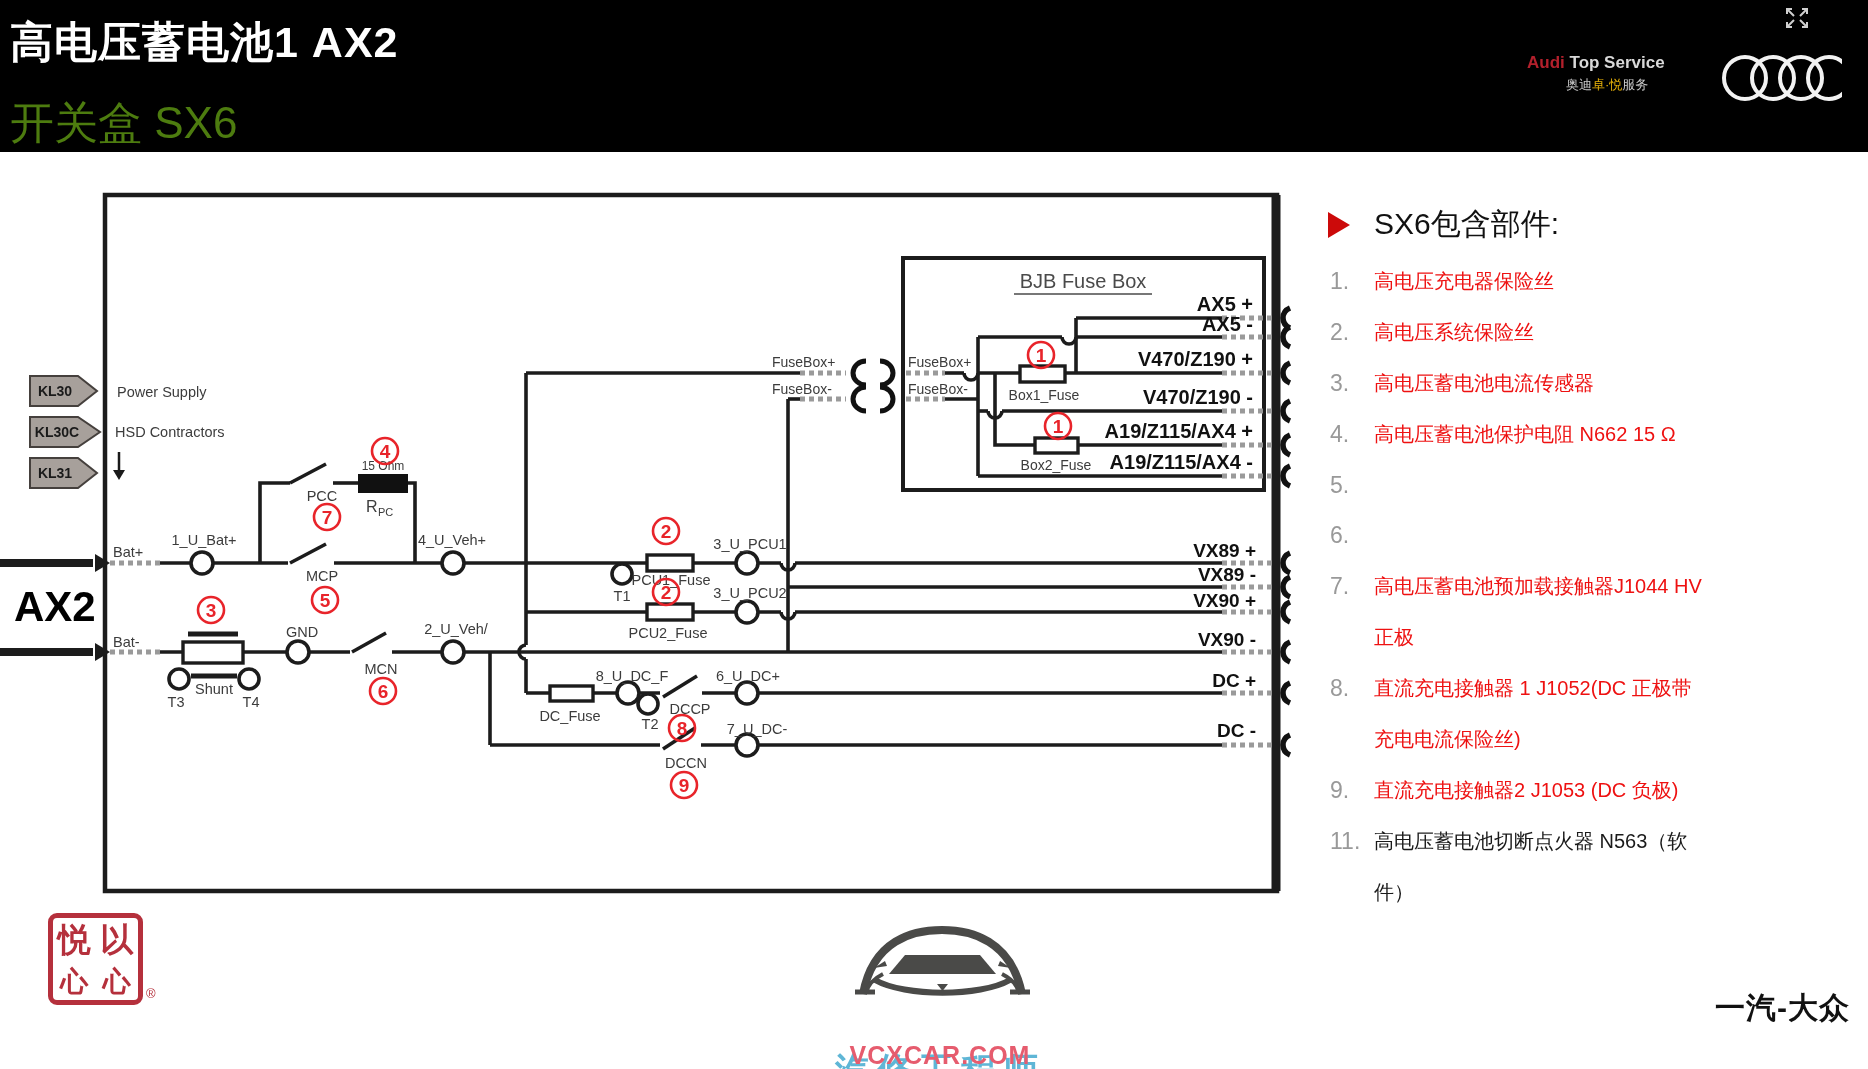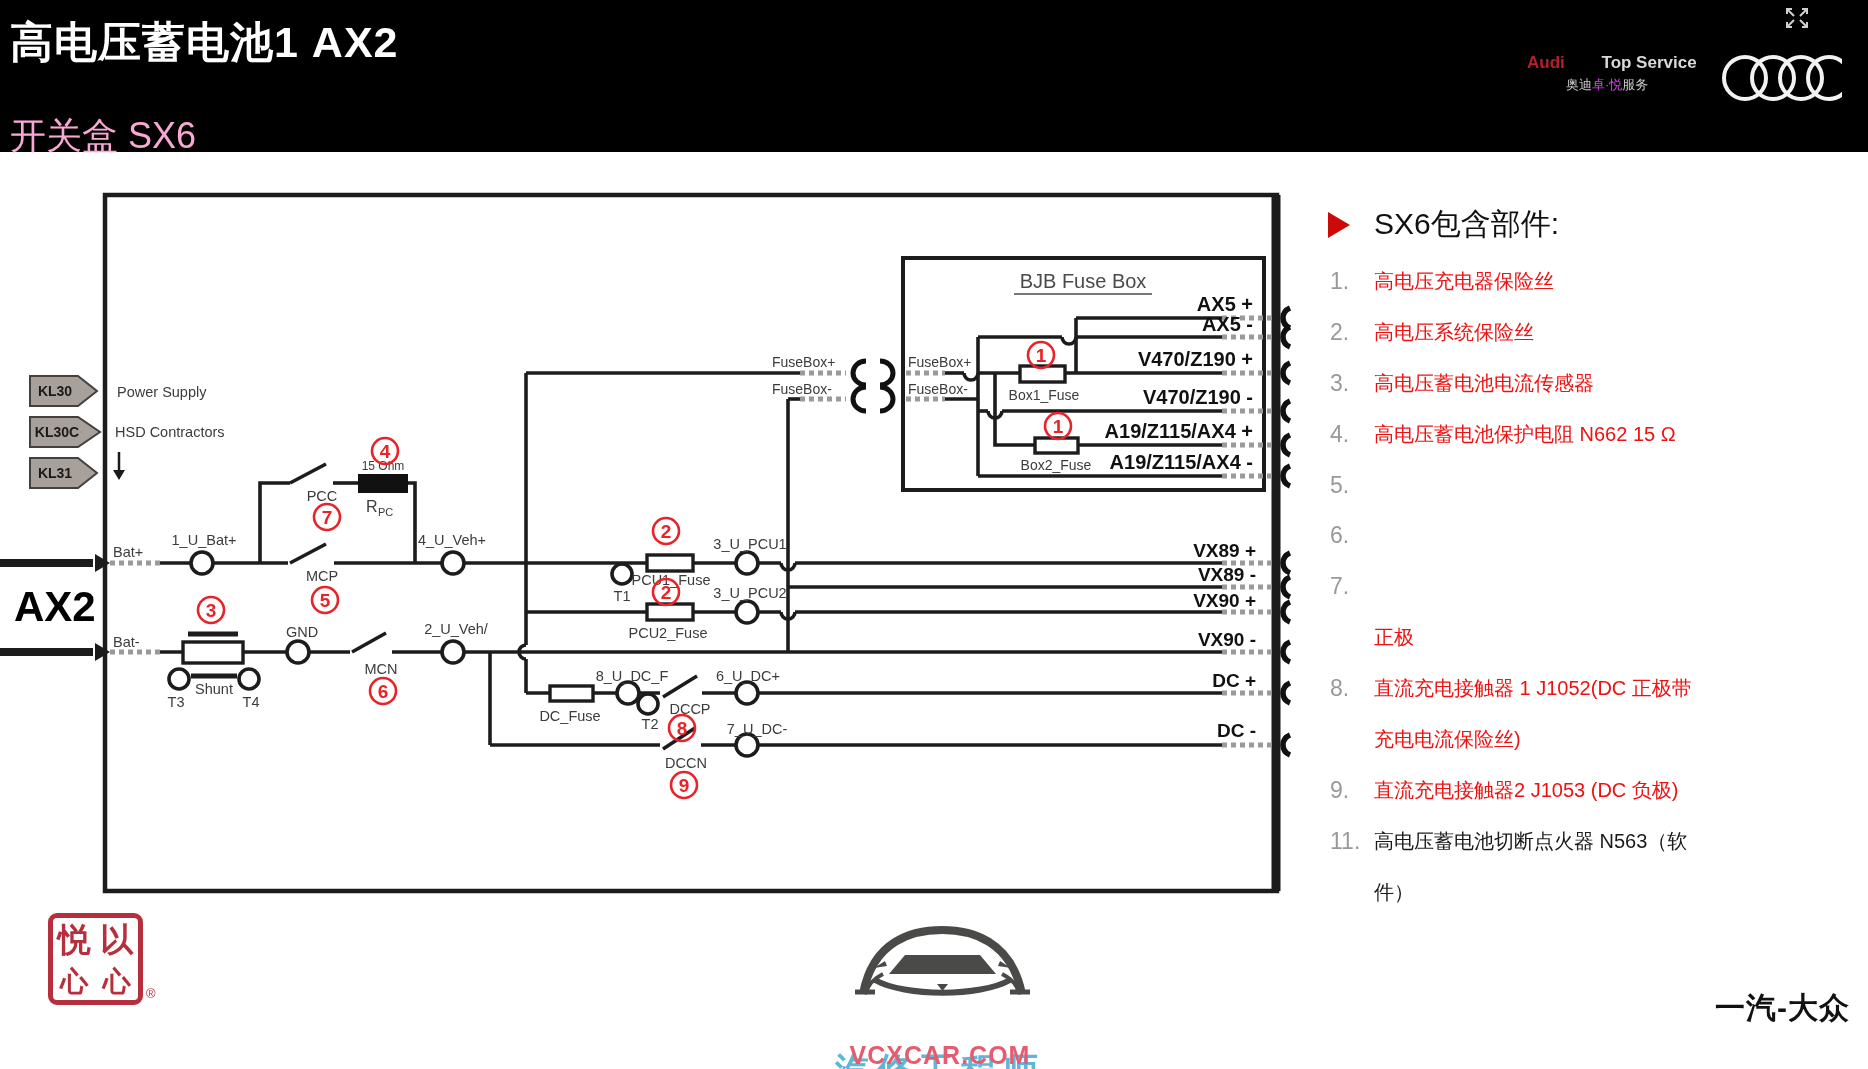--- a/index.html
+++ b/index.html
@@ -3,25 +3,25 @@
 <meta charset="utf-8">
 <style>
   html,body{margin:0;padding:0;}
   body{
     width:1868px;height:1069px;position:relative;background:#fff;overflow:hidden;
     font-family:"Liberation Sans","DejaVu Sans",sans-serif;
   }
   
   .header{position:absolute;left:0;top:0;width:1868px;height:152px;background:#000;}
   .hd-title{position:absolute;left:10px;top:14px;color:#fff;font-size:43px;font-weight:bold;letter-spacing:1px;}
-  .hd-sub{position:absolute;left:10px;top:112px;color:#f9a8d4;font-size:36px;font-weight:500;}
+  .hd-sub{position:absolute;left:10px;top:94px;color:#4d7c0f;font-size:44px;font-weight:500;}
   .ats{position:absolute;left:1527px;top:53px;font-size:17px;font-weight:bold;white-space:nowrap;}
-  .ats .a{color:#b3202c;} .ats .t{color:#d9d9d9;font-weight:600;margin-left:32px;}
+  .ats .a{color:#b3202c;} .ats .t{color:#d9d9d9;font-weight:600;}
   .ats-cn{position:absolute;left:1566px;top:76px;font-size:13px;white-space:nowrap;color:#c9c9c9;}
-  .ats-cn .r{color:#d946ef;}
+  .ats-cn .r{color:#eab308;}
   .rings{position:absolute;left:1720px;top:50px;}
   .expand{position:absolute;left:1784px;top:6px;width:26px;height:24px;cursor:pointer;}
   
   .parts{position:absolute;left:1318px;top:196px;width:548px;}
   .parts-head{position:absolute;left:10px;top:8px;display:flex;align-items:center;white-space:nowrap;text-align:right;}
   .tri{width:0;height:0;border-left:22px solid #cc0a0a;border-top:13px solid transparent;border-bottom:13px solid transparent;margin-right:24px;}
   .parts-head .ht{font-size:30px;color:#111;font-weight:500;}
   .part-rows{position:absolute;left:0;top:60px;width:548px;}
   .part-row{height:50.9px;line-height:50.9px;white-space:nowrap;display:flex;}
   .part-num{width:56px;flex:0 0 56px;font-size:23px;color:#999;padding-left:12px;box-sizing:border-box;}
@@ -374,20 +374,21 @@
       <div class="part-row red">
         <span class="part-num">5.</span>
       </div>
 
       <div class="part-row red">
         <span class="part-num">6.</span>
       </div>
 
       <div class="part-row red">
         <span class="part-num">7.</span>
+        <span class="part-text">高电压蓄电池预加载接触器J1044 HV</span>
       </div>
 
       <div class="part-row red">
         <span class="part-num"></span>
         <span class="part-text">正极</span>
       </div>
 
       <div class="part-row red">
         <span class="part-num">8.</span>
         <span class="part-text">直流充电接触器 1 J1052(DC 正极带</span>

